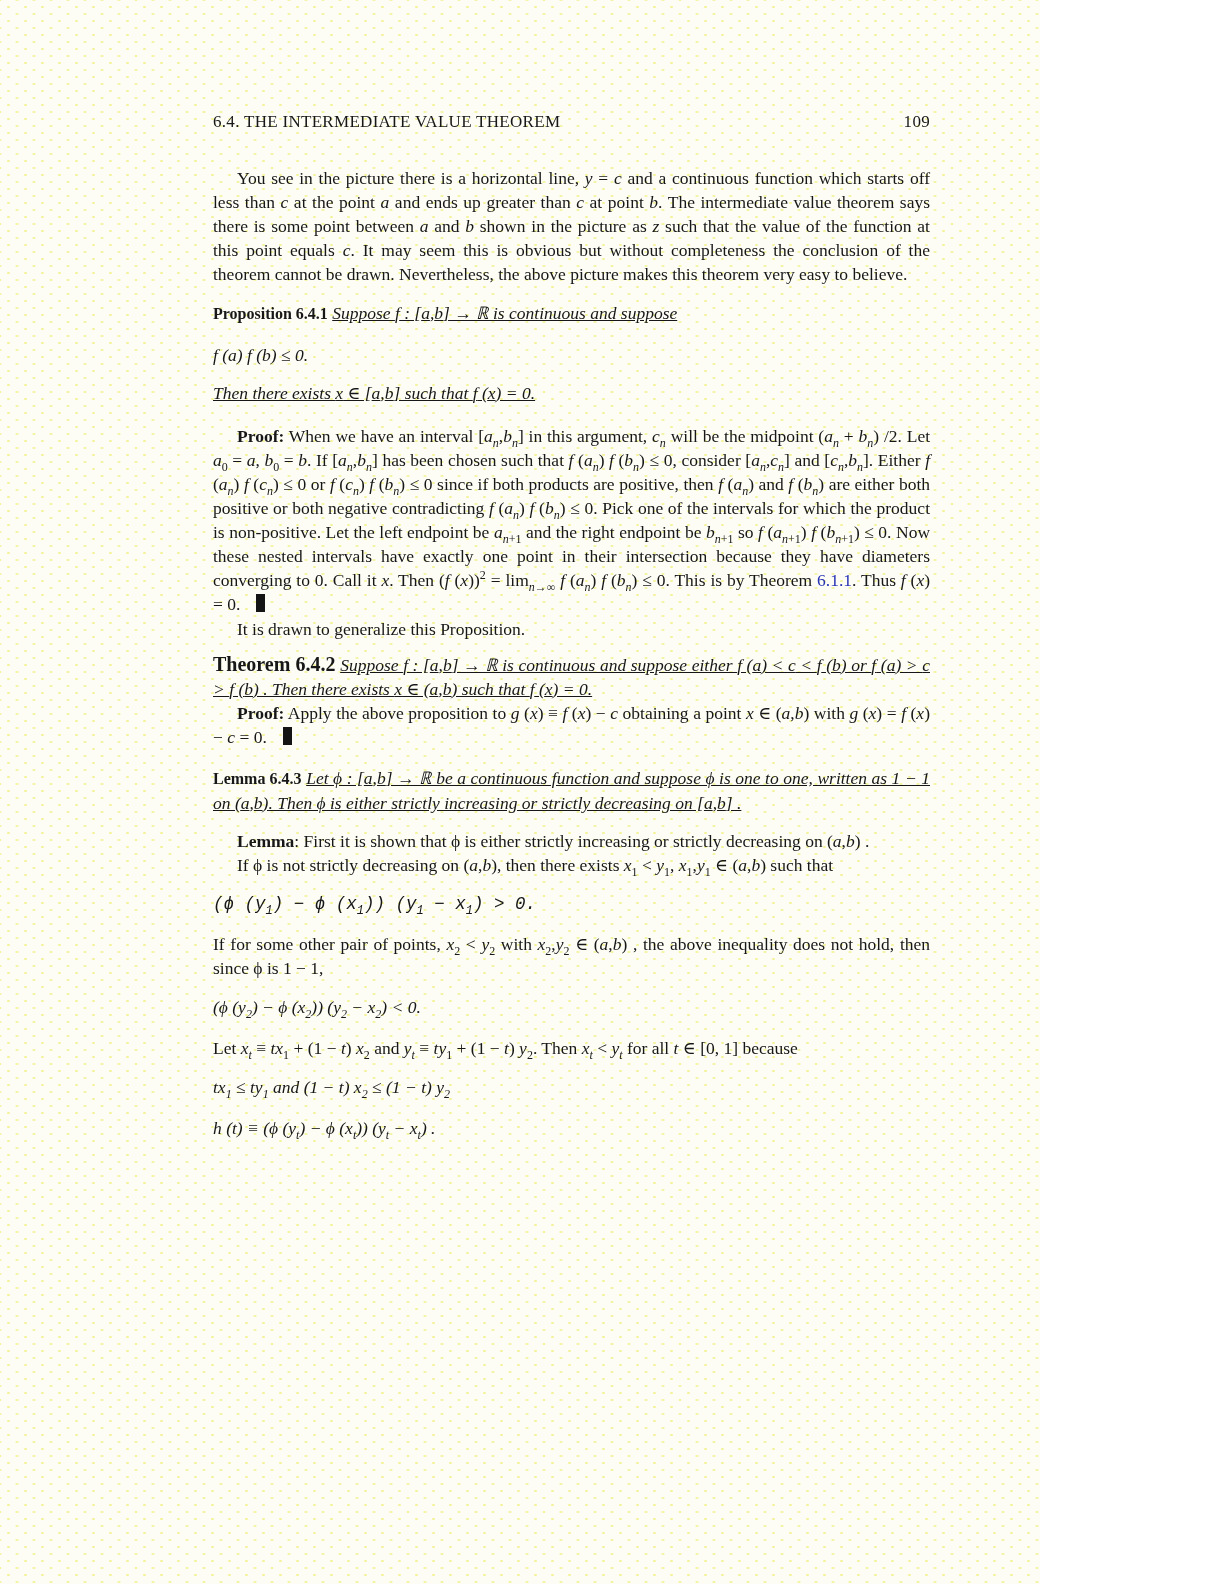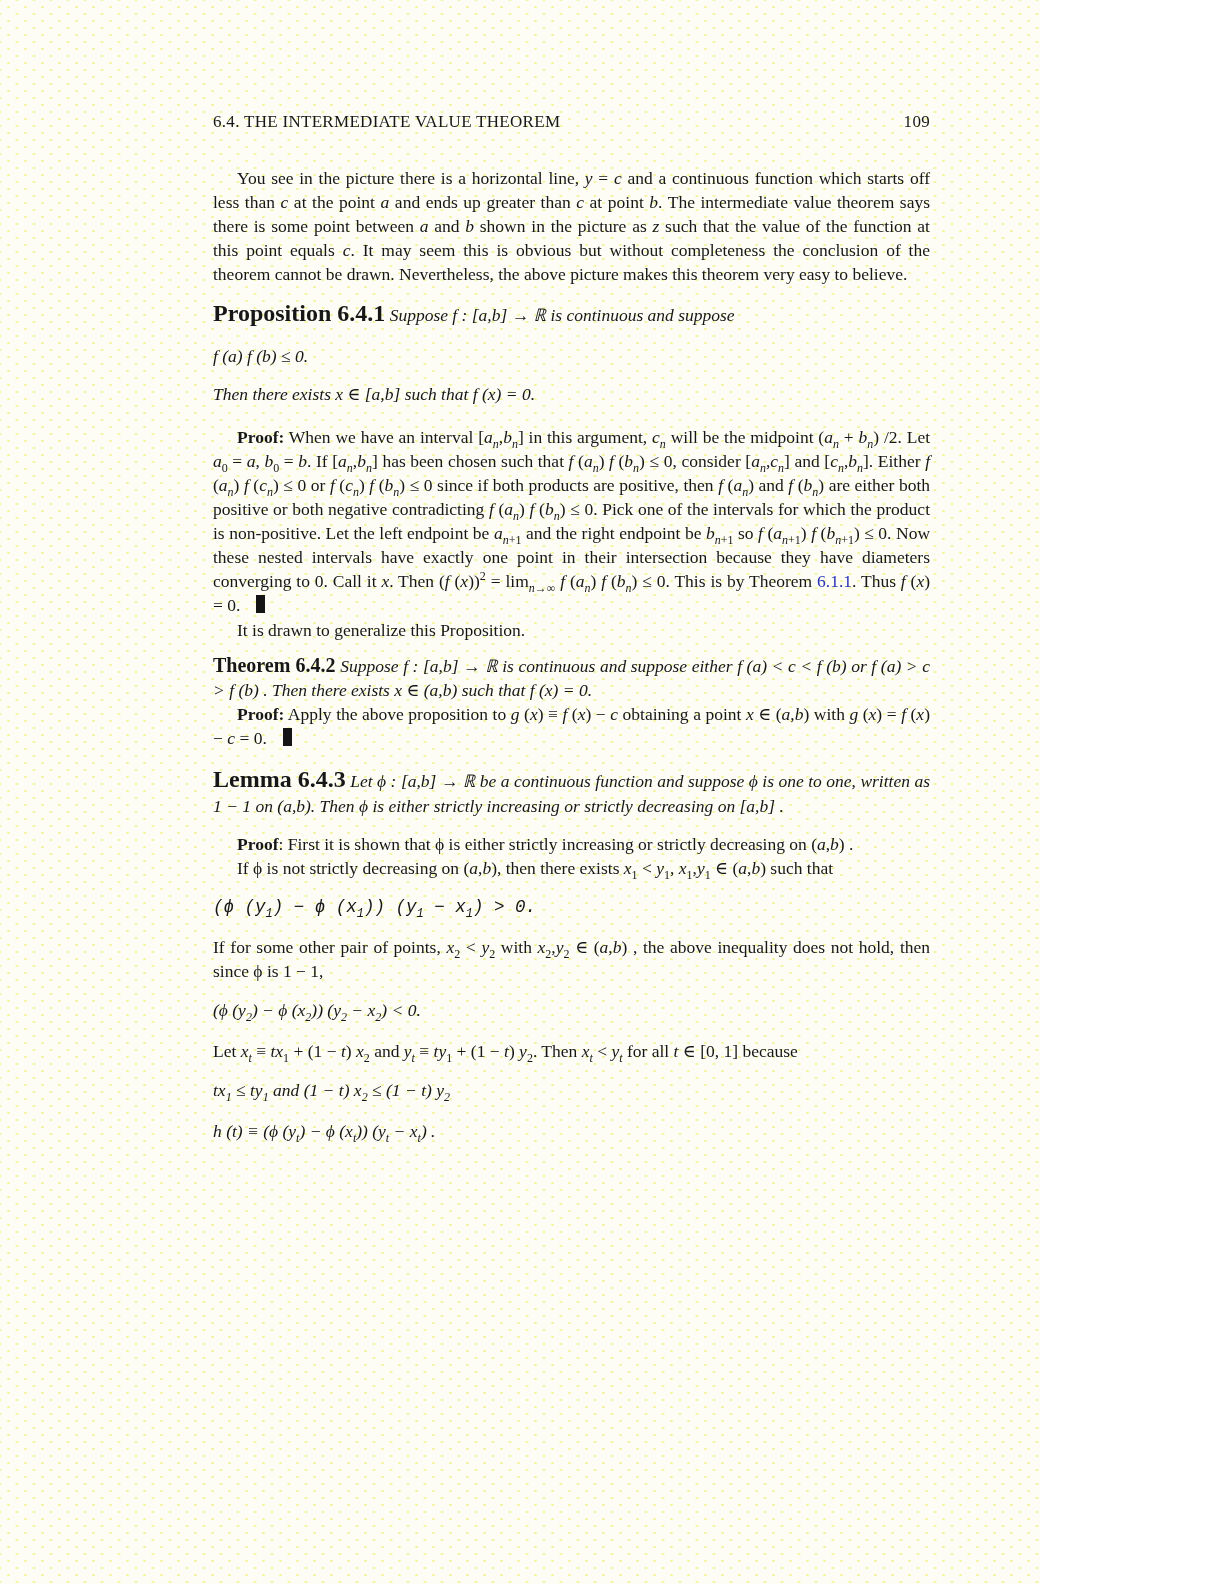--- a/index.html
+++ b/index.html
@@ -23,23 +23,23 @@
     font-size:17px;letter-spacing:0.3px;
   }
   p{margin:0;}
   .body{
     font-size:17.5px;line-height:24px;text-align:justify;
     text-justify:inter-word;
   }
   .indent{text-indent:24px;}
   .intro{margin-top:34px;}
   .thm-head{margin-top:15px;}
-  .thm-label{font-weight:bold;font-size:24px;}
+  .thm-label{font-weight:bold;font-size:16px;}
   .thm-label-big{font-weight:bold;font-size:20px;}
-  .thm-text{font-style:italic;}
+  .thm-text{font-style:italic;text-decoration:underline;}
   .formula{
     font-size:17.5px;line-height:24px;text-align:left;font-style:italic;
   }
   .eq1{margin-top:17px;}
   .concl{margin-top:14px;}
   .proof1{margin-top:19px;}
   .remark{margin-top:1px;}
   .thmblock{margin-top:11px;}
   .proof2{}
   .lemblock{margin-top:17px;line-height:25px;}
@@ -86,21 +86,21 @@
       <span class="thm-text">Suppose <i>f</i> : [<i>a</i>,<i>b</i>] → ℝ is continuous and suppose either <i>f</i> (<i>a</i>) &lt; <i>c</i> &lt; <i>f</i> (<i>b</i>) or <i>f</i> (<i>a</i>) &gt; <i>c</i> &gt; <i>f</i> (<i>b</i>) . Then there exists <i>x</i> ∈ (<i>a</i>,<i>b</i>) such that <i>f</i> (<i>x</i>) = 0.</span>
     </p>
 
     <p class="body indent proof2"><span><b>Proof:</b> Apply the above proposition to <i>g</i> (<i>x</i>) ≡ <i>f</i> (<i>x</i>) − <i>c</i> obtaining a point <i>x</i> ∈ (<i>a</i>,<i>b</i>) with <i>g</i> (<i>x</i>) = <i>f</i> (<i>x</i>) − <i>c</i> = 0.</span><span class="qed"></span></p>
 
     <p class="body lemblock">
       <span class="thm-label">Lemma 6.4.3</span>
       <span class="thm-text">Let ϕ : [<i>a</i>,<i>b</i>] → ℝ be a continuous function and suppose ϕ is one to one, written as 1 − 1 on (<i>a</i>,<i>b</i>).  Then ϕ is either strictly increasing or strictly decreasing on [<i>a</i>,<i>b</i>] .</span>
     </p>
 
-    <p class="body indent proof3a"><b>Proof</b>:  First it is shown that ϕ is either strictly increasing or strictly decreasing on (<i>a</i>,<i>b</i>) .</p>
+    <p class="body indent proof3a"><b>Lemma</b>:  First it is shown that ϕ is either strictly increasing or strictly decreasing on (<i>a</i>,<i>b</i>) .</p>
 
     <p class="body indent p-nogap">If ϕ is not strictly decreasing on (<i>a</i>,<i>b</i>), then there exists <i>x</i><sub>1</sub> &lt; <i>y</i><sub>1</sub>, <i>x</i><sub>1</sub>,<i>y</i><sub>1</sub> ∈ (<i>a</i>,<i>b</i>) such that</p>
 
     <div class="formula eq-mid">(ϕ (<i>y</i><sub>1</sub>) − ϕ (<i>x</i><sub>1</sub>)) (<i>y</i><sub>1</sub> − <i>x</i><sub>1</sub>) &gt; 0.</div>
 
     <p class="body">If for some other pair of points, <i>x</i><sub>2</sub> &lt; <i>y</i><sub>2</sub> with <i>x</i><sub>2</sub>,<i>y</i><sub>2</sub> ∈ (<i>a</i>,<i>b</i>) , the above inequality does not hold, then since ϕ is 1 − 1,</p>
 
     <div class="formula eq-mid2">(ϕ (<i>y</i><sub>2</sub>) − ϕ (<i>x</i><sub>2</sub>)) (<i>y</i><sub>2</sub> − <i>x</i><sub>2</sub>) &lt; 0.</div>
 
     <p class="body">Let <i>x<sub>t</sub></i> ≡ <i>tx</i><sub>1</sub> + (1 − <i>t</i>) <i>x</i><sub>2</sub> and <i>y<sub>t</sub></i> ≡ <i>ty</i><sub>1</sub> + (1 − <i>t</i>) <i>y</i><sub>2</sub>. Then <i>x<sub>t</sub></i> &lt; <i>y<sub>t</sub></i> for all <i>t</i> ∈ [0, 1] because</p>

